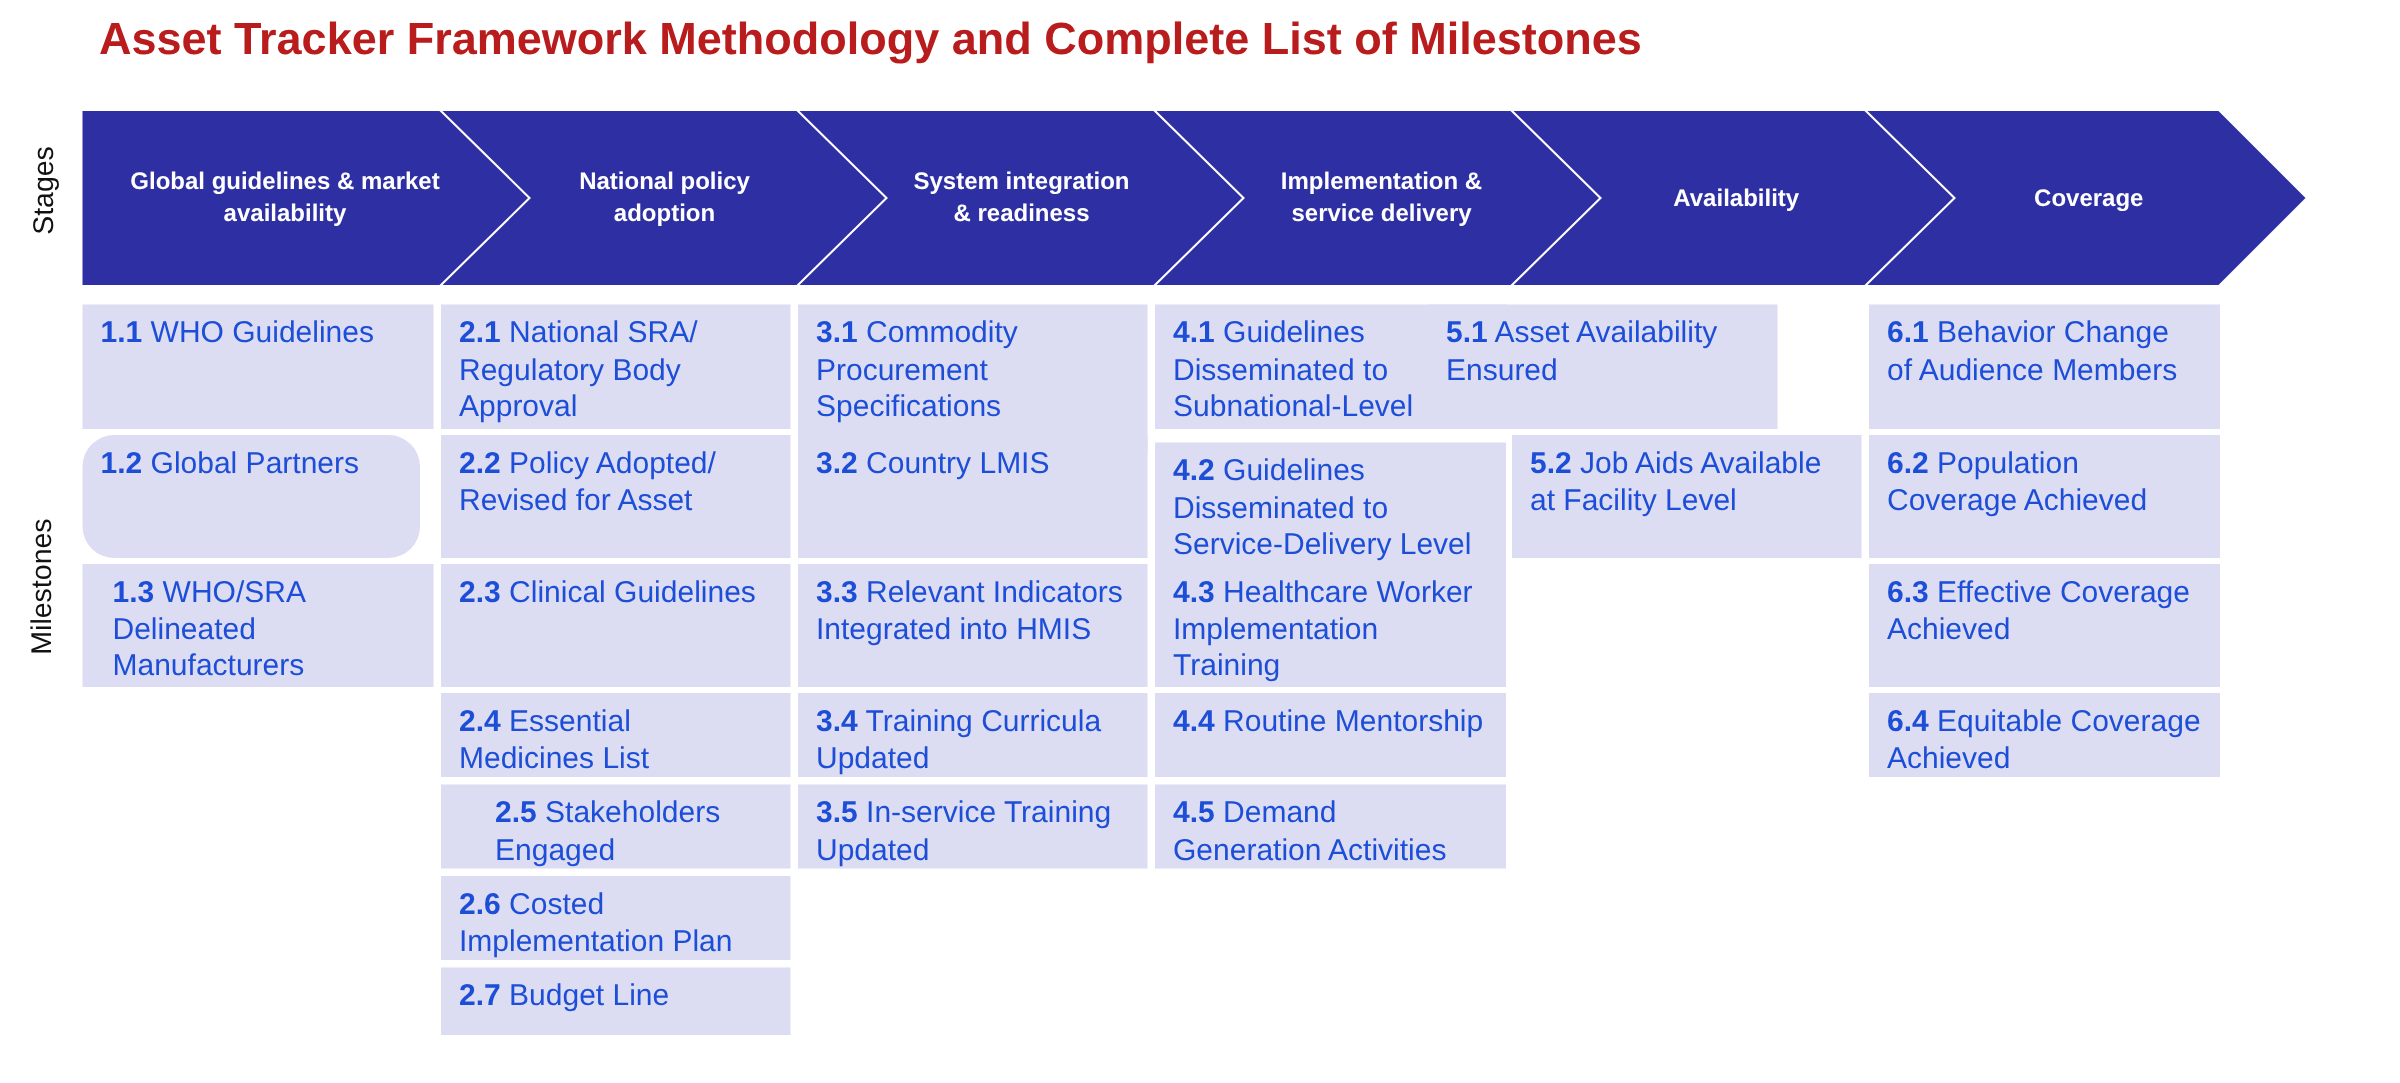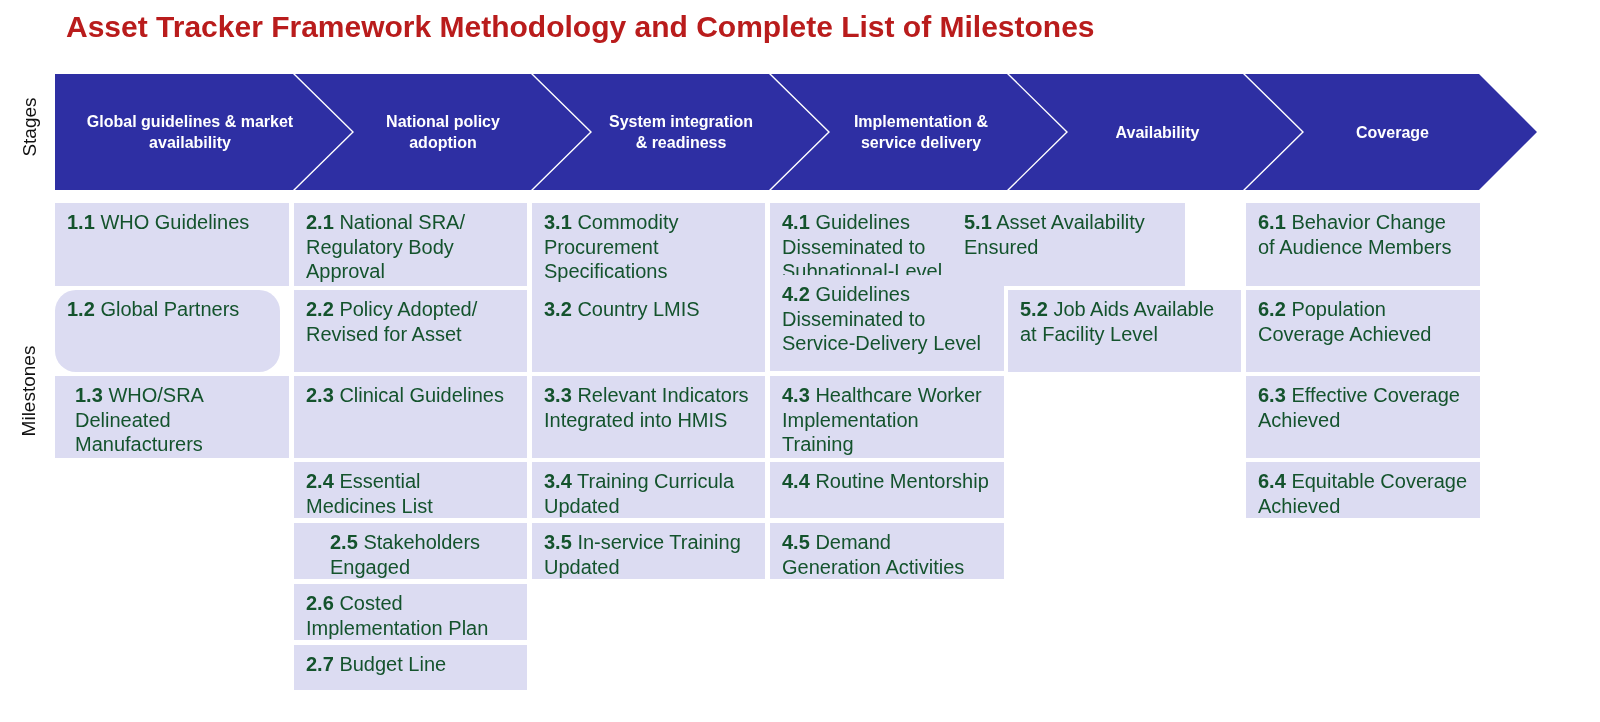--- a/index.html
+++ b/index.html
@@ -7,21 +7,21 @@
          font-family: "Liberation Sans", sans-serif; color: #111111; }
   .title { position: absolute; left: 66px; top: 10px; font-size: 30px; font-weight: bold;
            color: #b91c1c; letter-spacing: 0; white-space: nowrap; }
   .axis-label { position: absolute; font-size: 19px; color: #111;
                 transform: rotate(-90deg); transform-origin: center center; white-space: nowrap; }
   .stages-svg { position: absolute; left: 0; top: 0; }
   .stage-text { position: absolute; color: #ffffff; font-weight: bold; font-size: 16px;
                 line-height: 21px; text-align: center; display: flex; align-items: center;
                 justify-content: center; }
   .cell { position: absolute; background: #dcdcf2; box-sizing: border-box;
-          padding: 7px 12px; font-size: 20px; line-height: 24.5px; color: #14532d; }
+          padding: 7px 12px; font-size: 20px; line-height: 24.5px; color: #1d4ed8; }
   .cell b { font-weight: bold; }
 </style>
 </head>
 <body>
 
 <div class="title">Asset Tracker Framework Methodology and Complete List of Milestones</div>
 
 <div class="axis-label" style="left:-2px; top:116px; width:64px; text-align:center;">Stages</div>
 <div class="axis-label" style="left:-26px; top:380px; width:110px; text-align:center;">Milestones</div>
 
@@ -53,21 +53,21 @@
 <div class="cell" style="left:294px; top:584px; width:233px; height:56px;"><b>2.6</b> <span>Costed Implementation Plan</span></div>
 <div class="cell" style="left:294px; top:645px; width:233px; height:45px;"><b>2.7</b> <span>Budget Line</span></div>
 
 <div class="cell" style="left:532px; top:203px; width:233px; height:100px;"><b>3.1</b> <span>Commodity Procurement Specifications</span></div>
 <div class="cell" style="left:532px; top:290px; width:233px; height:82px;"><b>3.2</b> <span>Country LMIS</span></div>
 <div class="cell" style="left:532px; top:376px; width:233px; height:82px;"><b>3.3</b> <span>Relevant Indicators Integrated into HMIS</span></div>
 <div class="cell" style="left:532px; top:462px; width:233px; height:56px;"><b>3.4</b> <span>Training Curricula Updated</span></div>
 <div class="cell" style="left:532px; top:523px; width:233px; height:56px;"><b>3.5</b> <span>In-service Training Updated</span></div>
 
 <div class="cell" style="left:770px; top:203px; width:234px; height:83px;"><b>4.1</b> <span>Guidelines Disseminated to Subnational-Level</span></div>
-<div class="cell" style="left:770px; top:275px; width:234px; height:96px;"><b>4.2</b> <span>Guidelines Disseminated to Service-Delivery Level</span></div>
+<div class="cell" style="left:770px; top:295px; width:234px; height:96px;"><b>4.2</b> <span>Guidelines Disseminated to Service-Delivery Level</span></div>
 <div class="cell" style="left:770px; top:376px; width:234px; height:82px;"><b>4.3</b> <span>Healthcare Worker Implementation Training</span></div>
 <div class="cell" style="left:770px; top:462px; width:234px; height:56px;"><b>4.4</b> <span>Routine Mentorship</span></div>
 <div class="cell" style="left:770px; top:523px; width:234px; height:56px;"><b>4.5</b> <span>Demand Generation Activities</span></div>
 
 <div class="cell" style="left:952px; top:203px; width:233px; height:83px;"><b>5.1</b> <span>Asset Availability Ensured</span></div>
 <div class="cell" style="left:1008px; top:290px; width:233px; height:82px;"><b>5.2</b> <span>Job Aids Available at Facility Level</span></div>
 
 <div class="cell" style="left:1246px; top:203px; width:234px; height:83px;"><b>6.1</b> <span>Behavior Change of Audience Members</span></div>
 <div class="cell" style="left:1246px; top:290px; width:234px; height:82px;"><b>6.2</b> <span>Population Coverage Achieved</span></div>
 <div class="cell" style="left:1246px; top:376px; width:234px; height:82px;"><b>6.3</b> <span>Effective Coverage Achieved</span></div>

